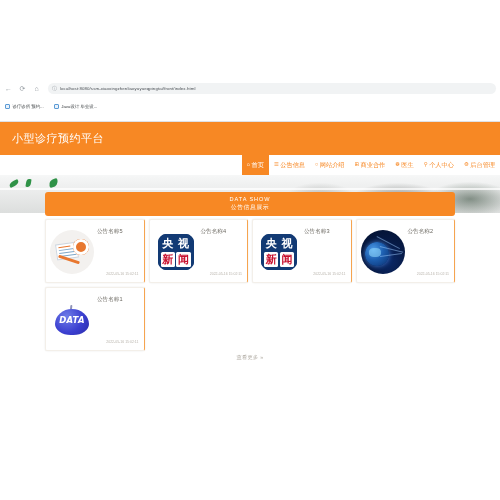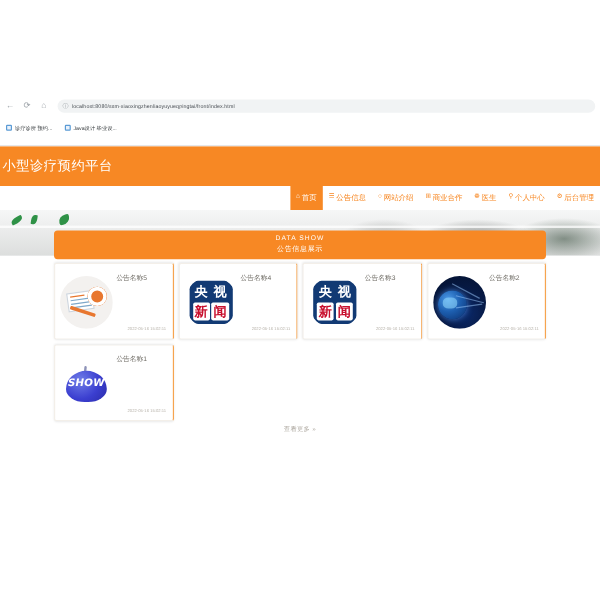--- a/index.html
+++ b/index.html
@@ -56,21 +56,21 @@
     position: absolute; left: 0; bottom: 0;
     width: 100%; height: 1px; background: #dfe1e5;
   }
 
   
   .site { position: absolute; left: 0; top: 122px; width: 500px; height: 378px; background: #fff; }
 
   .site-header {
     height: 33px; background: #f78824;
     display: flex; align-items: center;
-    padding-left: 2px;
+    padding-left: 12px;
   }
   .site-title {
     color: #ffffff; font-size: 11px; letter-spacing: .5px;
     font-weight: 400;
   }
 
   .navbar {
     height: 20px; background: #ffffff;
     display: flex; justify-content: flex-end; align-items: stretch;
     position: relative;
@@ -415,21 +415,21 @@
       <div class="card-date">2022-05-16 15:02:11</div>
     </div>
   </div>
 
   <div class="card">
     <div class="card-thumb">
       <div class="thumb-news">
         <div class="news-apple">
           <span class="stem"></span>
           <span class="body"></span>
-          <span class="txt">SHOW</span>
+          <span class="txt">DATA</span>
         </div>
       </div>
     </div>
     <div class="card-body">
       <div class="card-title">公告名称1</div>
       <div class="card-date">2022-05-16 15:02:11</div>
     </div>
   </div>
 </div>
 

